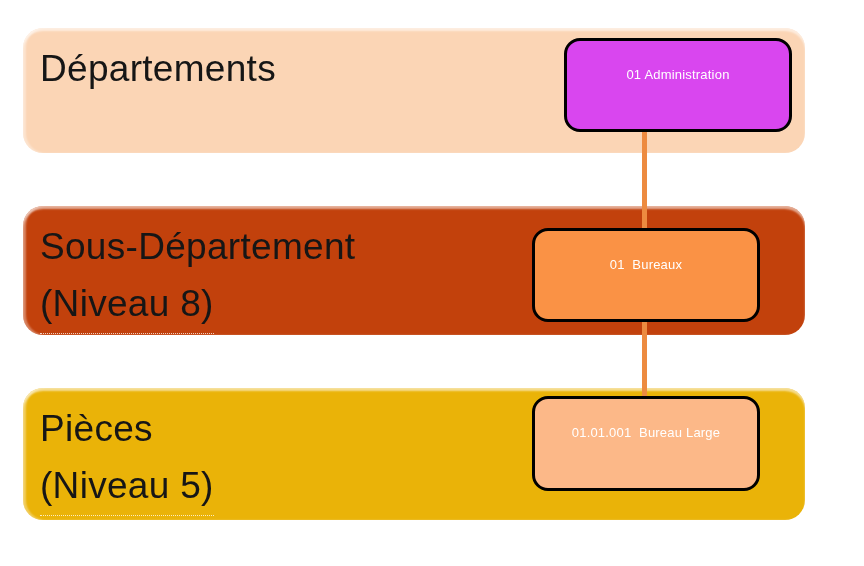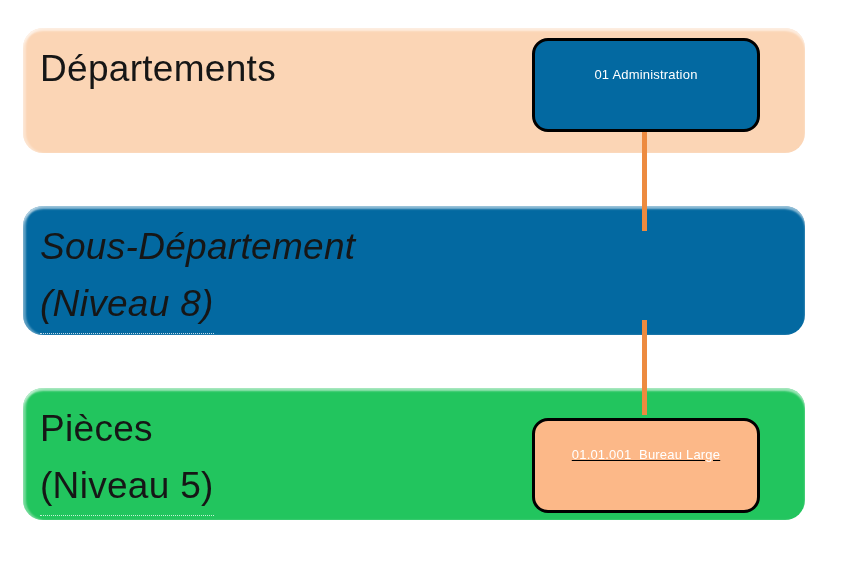--- a/index.html
+++ b/index.html
@@ -63,59 +63,62 @@
     border: 3px solid #000000;
     border-radius: 16px;
     z-index: 3;
     display: flex;
     justify-content: center;
     align-items: flex-start;
     padding-top: 26px;
   }
   .node1 { top: 38px;  }
   .node2 { top: 228px; }
-  .node3 { top: 418px; height: 95px; text-decoration: underline; }
+  .node3 { top: 396px; height: 95px; }
 
   .node-label {
     color: #ffffff;
     font-size: 13px;
     letter-spacing: 0.2px;
     white-space: pre;
   }
 </style>
 </head>
 <body>
 
 <div class="canvas">
 
   <div class="band band1" style="background-color: rgb(251, 213, 181);">
     <div class="band-label">
       <div class="label-line1">Départements</div>
     </div>
   </div>
 
-  <div class="band band2" style="background-color: #0369a1; font-style: italic;">
+  <div class="band band2" style="background-color: #c2410c;">
     <div class="band-label">
       <div class="label-line1">Sous-Département</div>
       <div><span class="label-line2">(Niveau 8)</span></div>
     </div>
   </div>
 
-  <div class="band band3" style="background-color: #22c55e;">
+  <div class="band band3" style="background-color: #eab308;">
     <div class="band-label">
       <div class="label-line1">Pièces</div>
       <div><span class="label-line2">(Niveau 5)</span></div>
     </div>
   </div>
 
   <div class="connector connector1" style="background-color: rgb(237, 139, 64);"></div>
   <div class="connector connector2" style="background-color: rgb(237, 139, 64);"></div>
 
-  <div class="node node1" style="background-color: #0369a1;">
+  <div class="node node1" style="background-color: #d946ef; margin-left: 32px;">
     <span class="node-label">01 Administration</span>
   </div>
 
+  <div class="node node2" style="background-color: rgb(250, 146, 69);">
+    <span class="node-label">01  Bureaux</span>
+  </div>
 
   <div class="node node3" style="background-color: rgb(252, 184, 136);">
     <span class="node-label">01.01.001  Bureau Large</span>
   </div>
 
 </div>
 
 </body></html>

